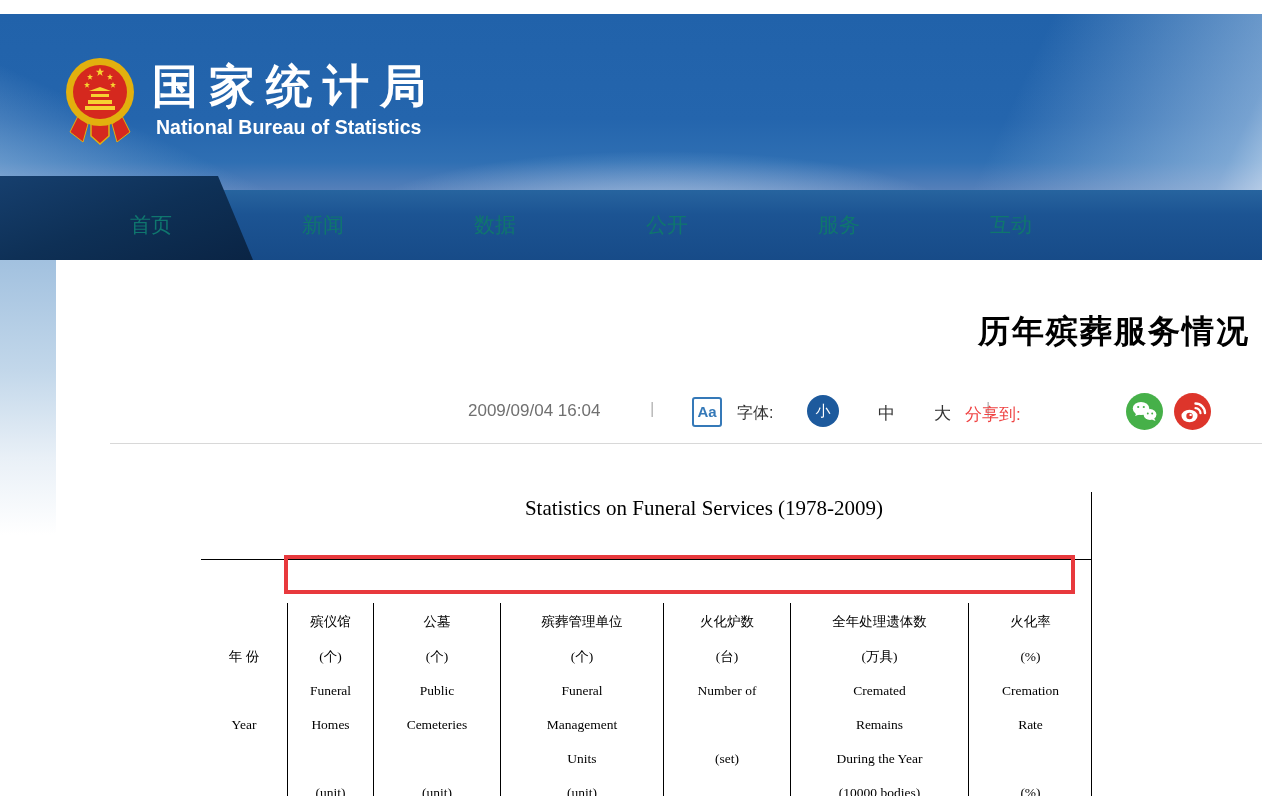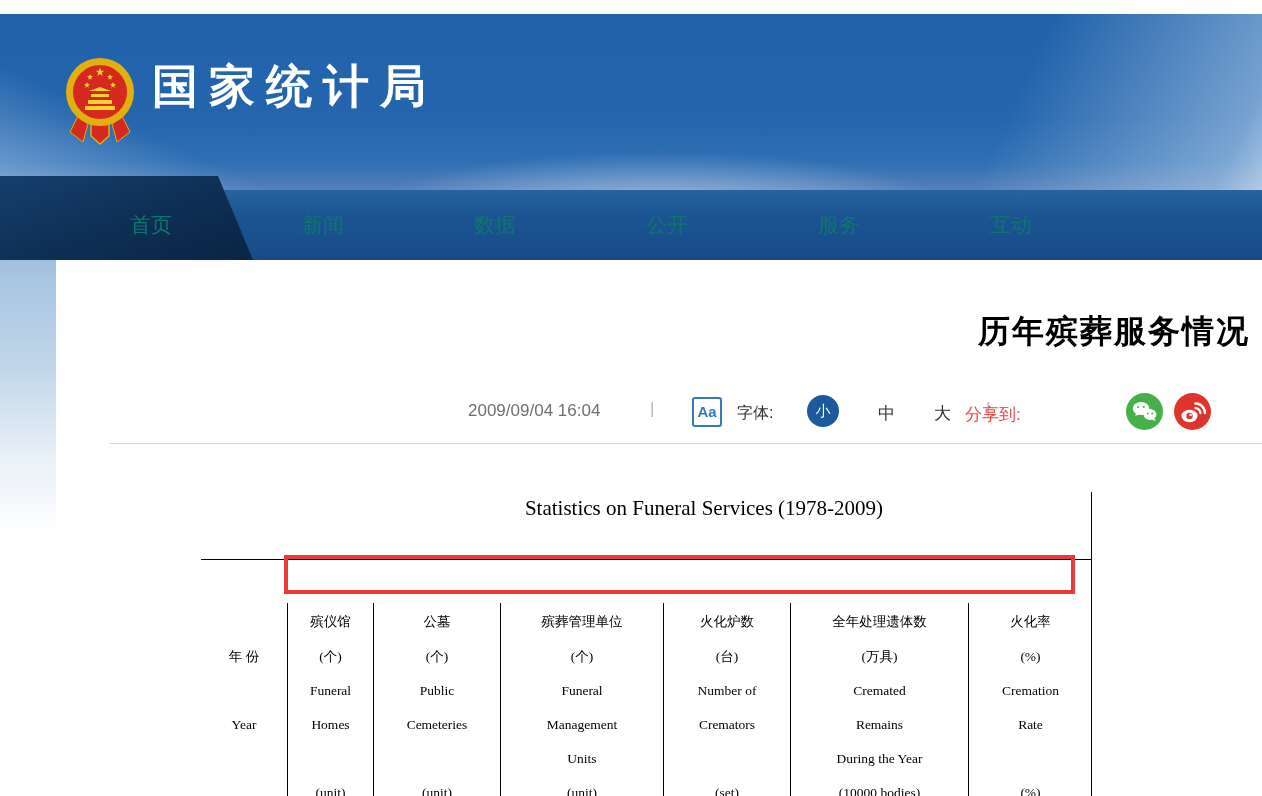--- a/index.html
+++ b/index.html
@@ -118,20 +118,21 @@
     <use href="#star" x="26" y="27"></use>
     <use href="#star" x="46" y="27"></use>
     <use href="#star" x="23" y="35"></use>
     <use href="#star" x="49" y="35"></use>
     <path fill="#f7d231" d="M21 56 h30 v4 h-30 z"></path>
     <path fill="#f7d231" d="M24 50 h24 v4 h-24 z"></path>
     <path fill="#f7d231" d="M27 44 h18 v3 h-18 z"></path>
     <path fill="#f7d231" d="M25 41 l11 -4 11 4 z"></path>
   </svg>
   <div class="site-name">国家统计局</div>
+  <div class="site-sub">National Bureau of Statistics</div>
 </div>
 
 <div class="navbar"></div>
 <div class="home-block"></div>
 <div class="nav-list" id="nav-list">
     <div class="nav-item active">首页</div>
     <div class="nav-item">新闻</div>
     <div class="nav-item">数据</div>
     <div class="nav-item">公开</div>
     <div class="nav-item">服务</div>
@@ -207,21 +208,20 @@
       <div class="tline">(个)</div>
       <div class="tline">Funeral</div>
       <div class="tline">Management</div>
       <div class="tline">Units</div>
       <div class="tline">(unit)</div>
     </div>
     <div class="tcol">
       <div class="tline">火化炉数</div>
       <div class="tline">(台)</div>
       <div class="tline">Number of</div>
-      <div class="tline">Cremators</div>
       <div class="tline"></div>
       <div class="tline">(set)</div>
     </div>
     <div class="tcol">
       <div class="tline">全年处理遗体数</div>
       <div class="tline">(万具)</div>
       <div class="tline">Cremated</div>
       <div class="tline">Remains</div>
       <div class="tline">During the Year</div>
       <div class="tline">(10000 bodies)</div>

